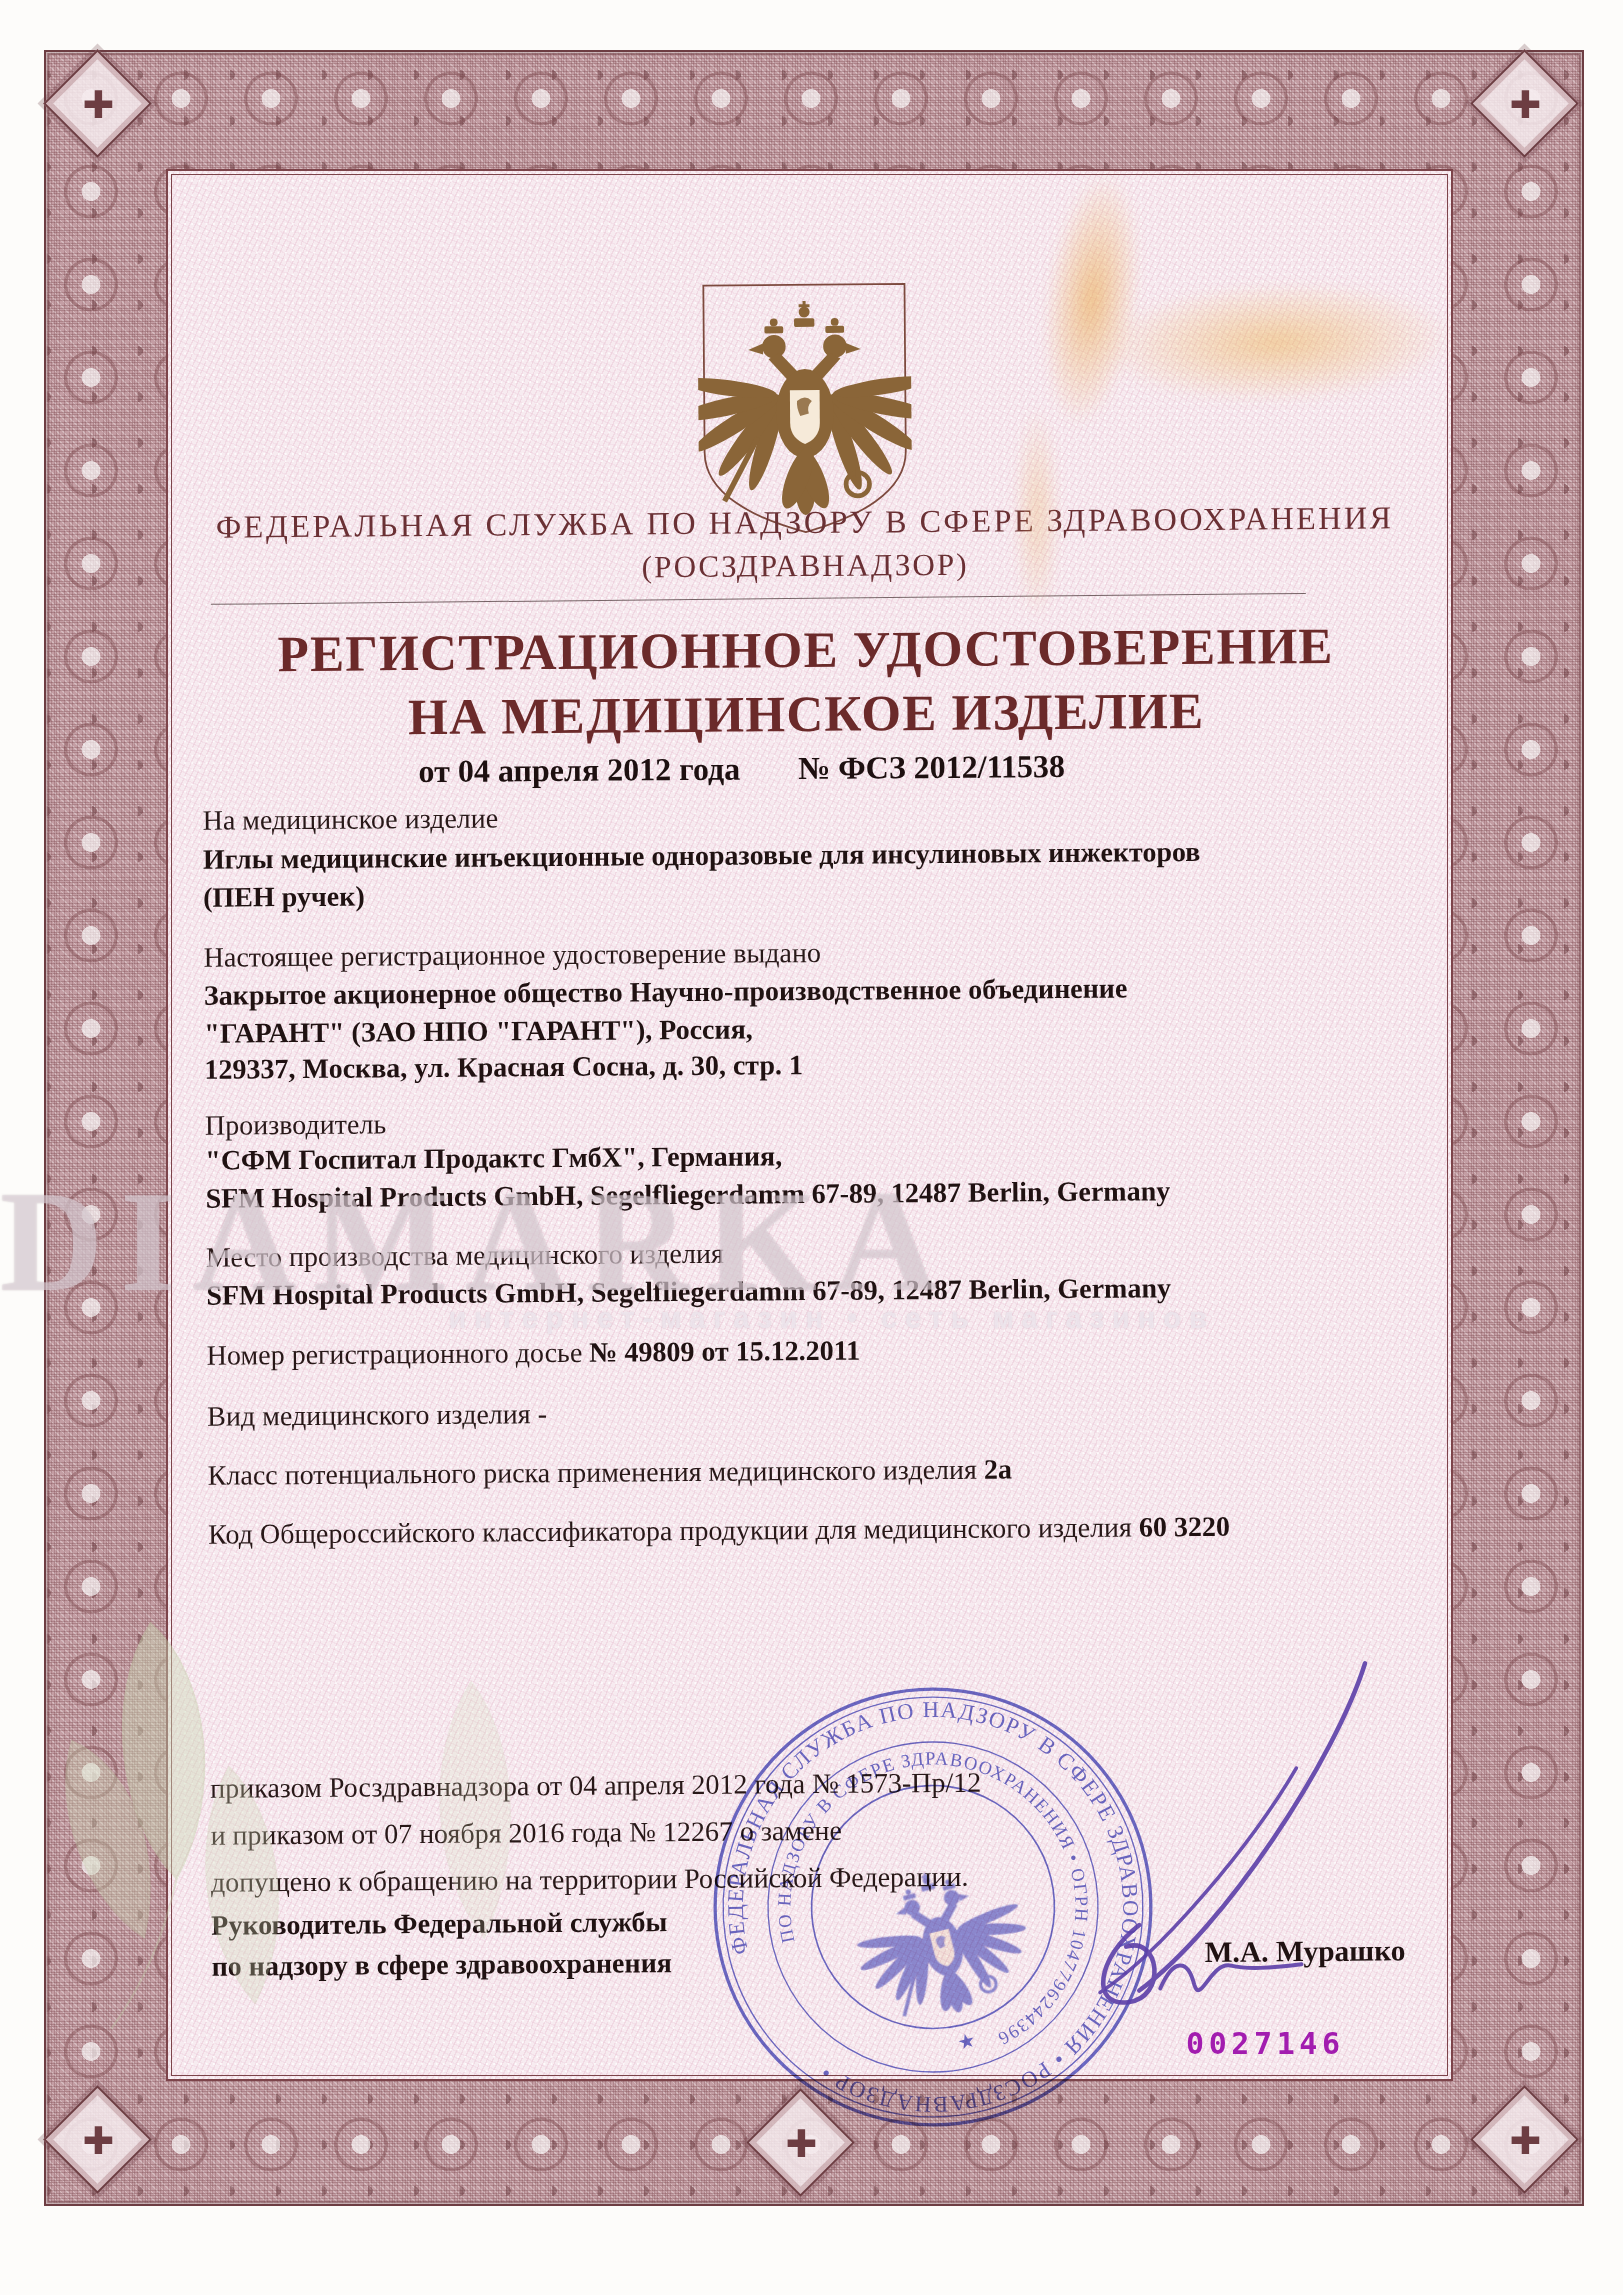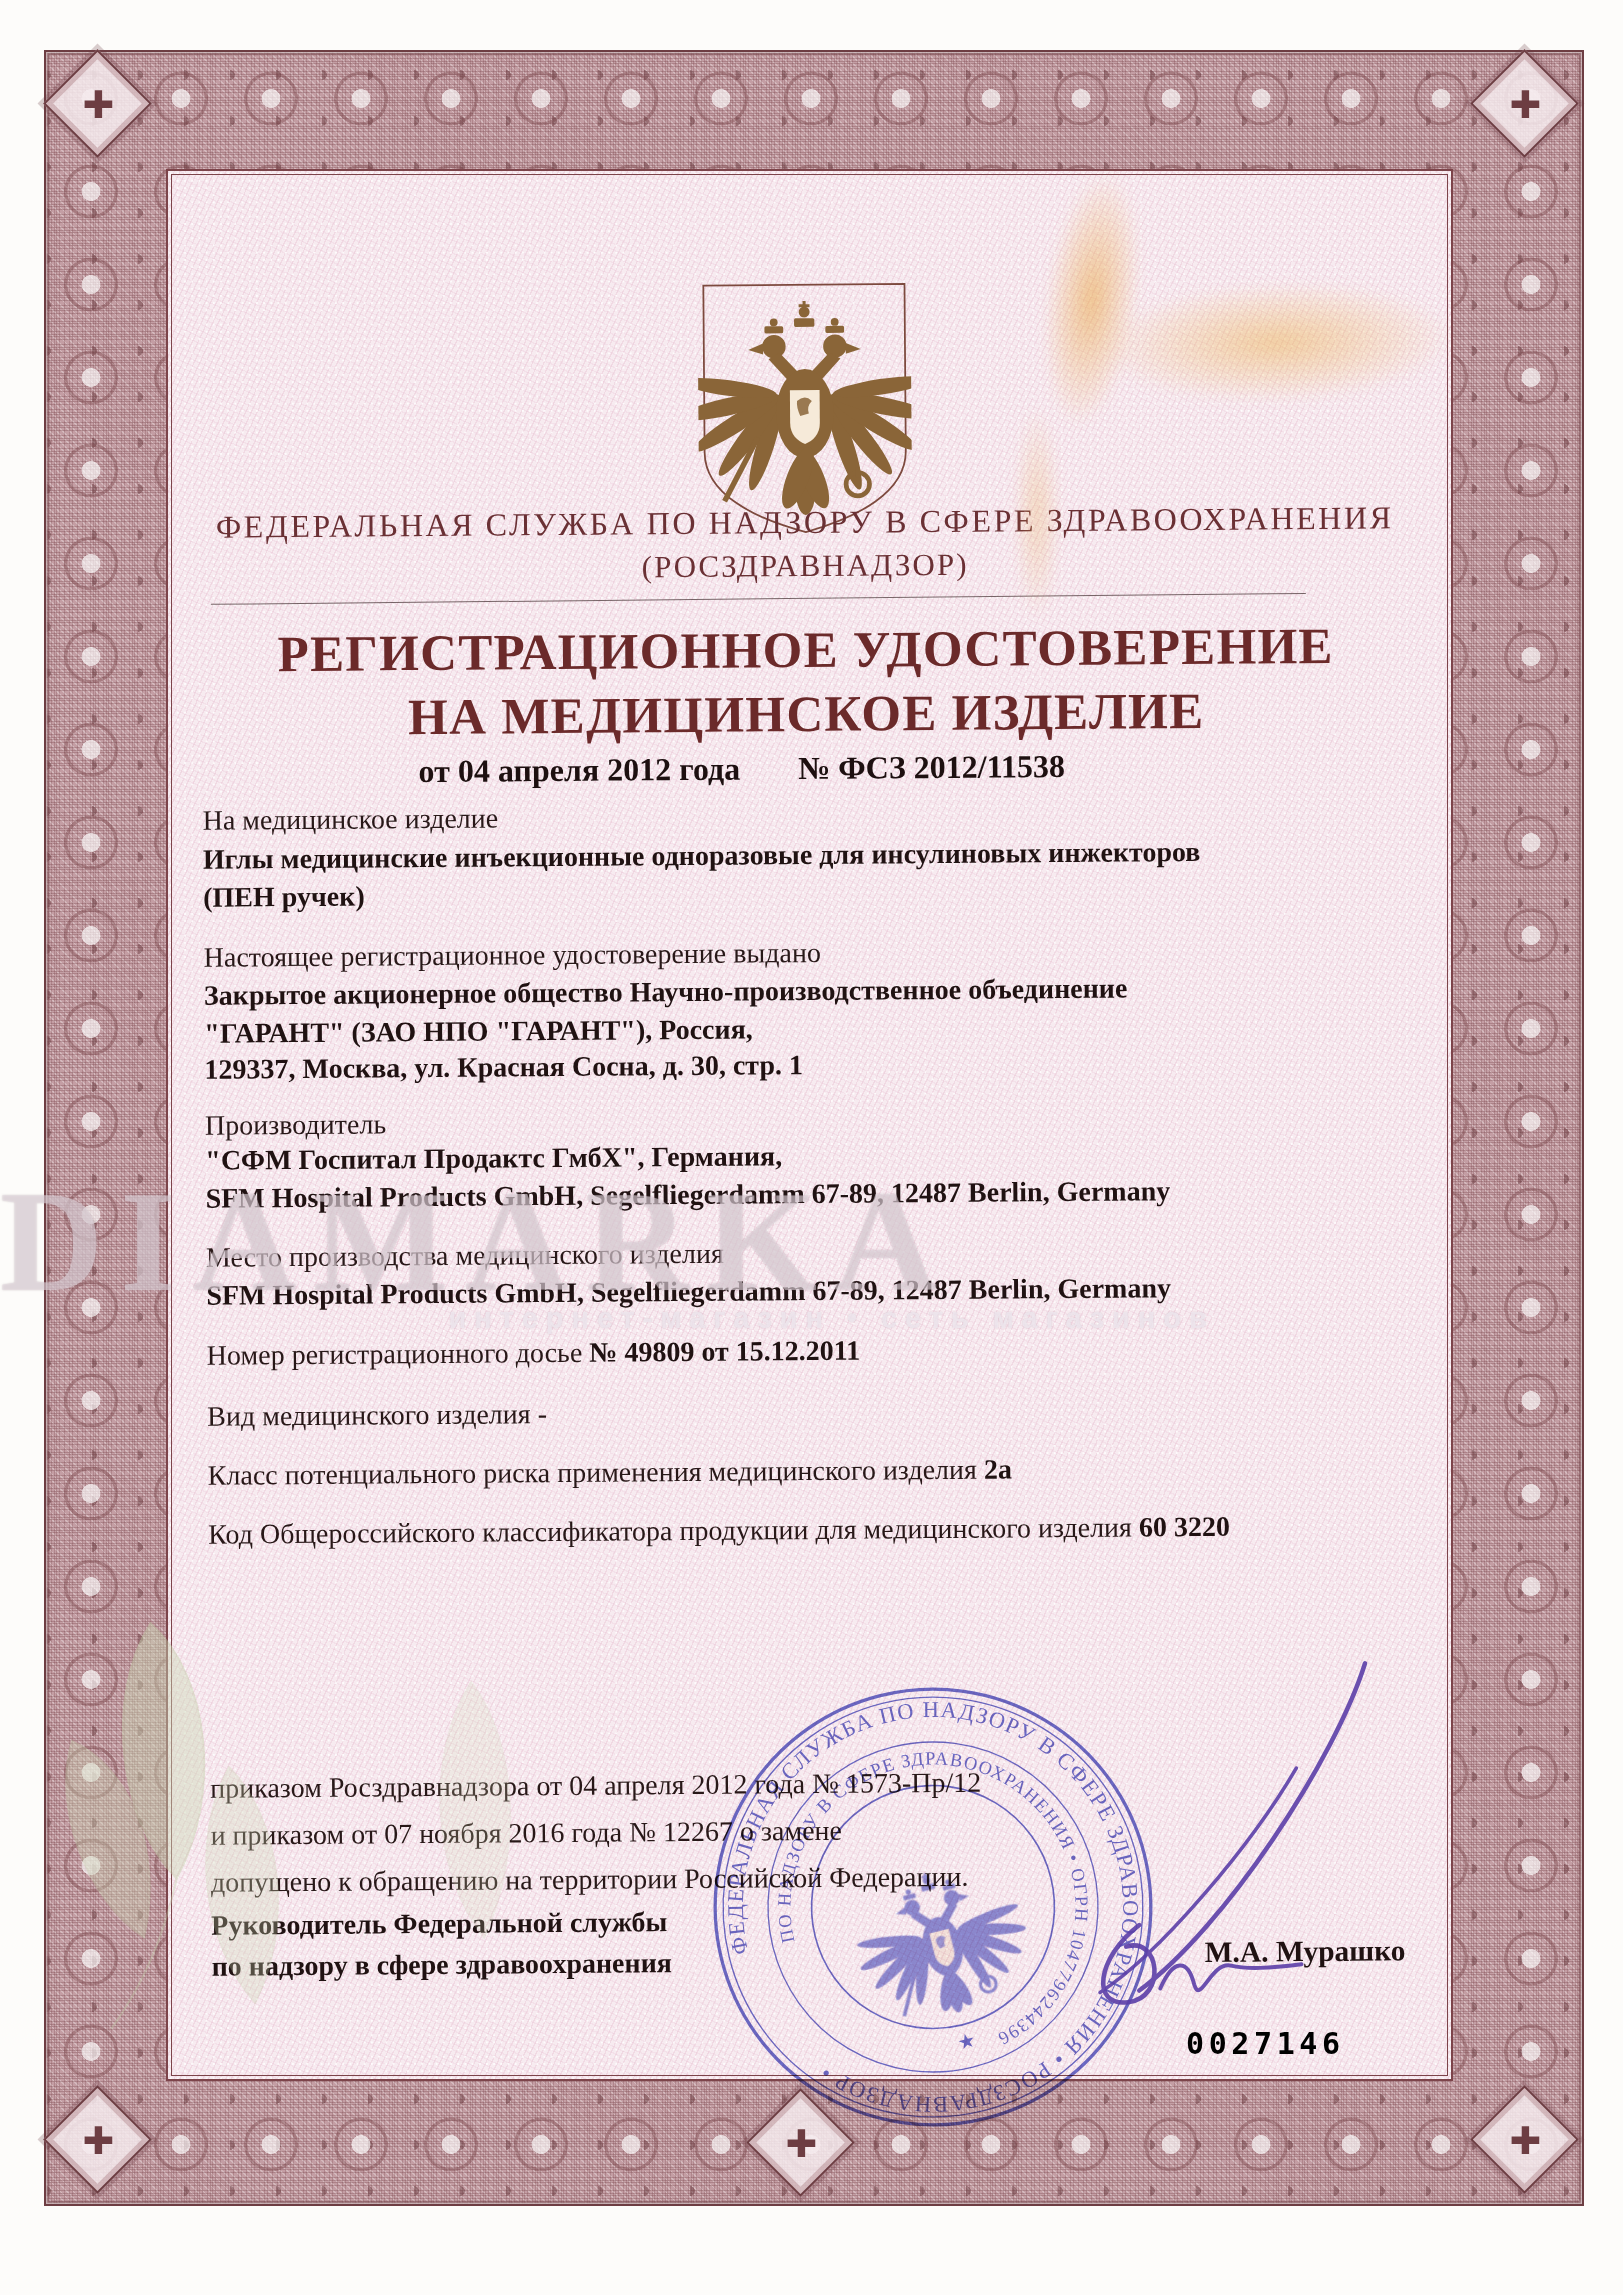--- a/index.html
+++ b/index.html
@@ -79,21 +79,21 @@
     background:radial-gradient(closest-side, rgba(233,164,66,.55), rgba(233,164,66,0));}
   .stain-h{left:1100px;top:282px;width:354px;height:121px;transform:rotate(-2deg);
     background:radial-gradient(closest-side, rgba(236,178,84,.5), rgba(236,178,84,0));}
   .stain-v2{left:1014px;top:406px;width:46px;height:216px;
     background:radial-gradient(closest-side, rgba(233,170,80,.3), rgba(233,170,80,0));}
   .stamp{position:absolute;left:702px;top:1676px;width:462px;height:462px;z-index:6;opacity:.82;mix-blend-mode:multiply;pointer-events:none;}
   .autograph{position:absolute;left:943px;top:1647px;width:458px;height:386px;z-index:7;pointer-events:none;}
   .serial{
     position:absolute;left:1186px;top:2026px;z-index:8;
     font-family:"DejaVu Sans Mono","Liberation Mono",monospace;font-weight:bold;
-    font-size:30px;letter-spacing:4.6px;color:#000000;
+    font-size:30px;letter-spacing:4.6px;color:#a21caf;
   }
 </style>
 </head>
 <body>
 
 <div class="band"></div>
 <div class="orn orn-tl">
     <span class="orn-glyph">✚</span>
   </div>
 <div class="orn orn-tr">

